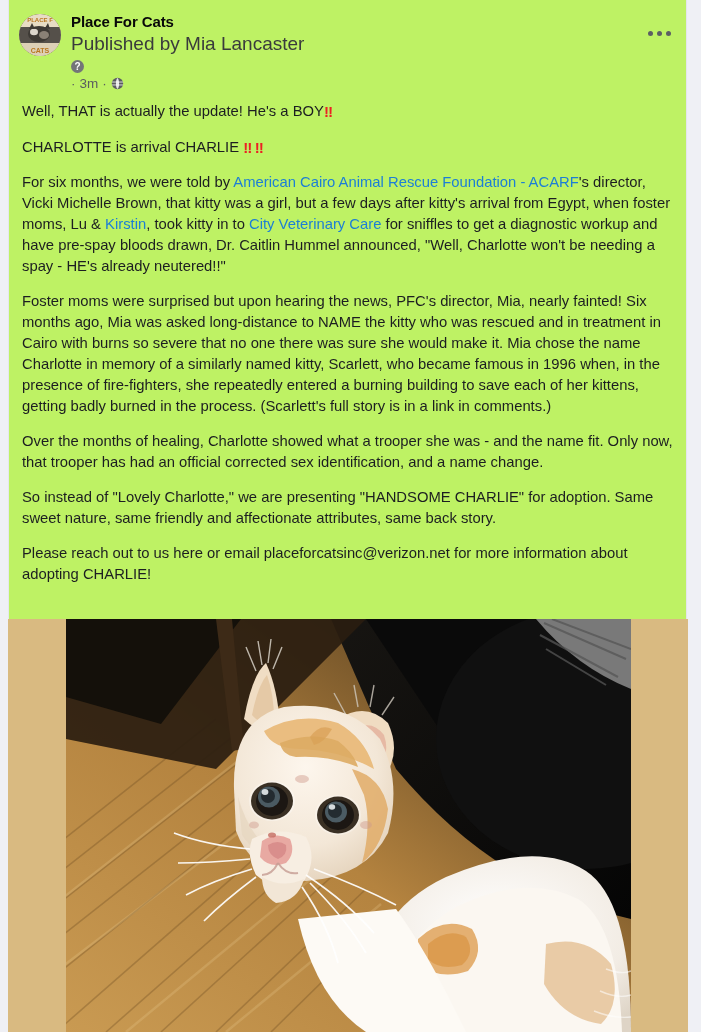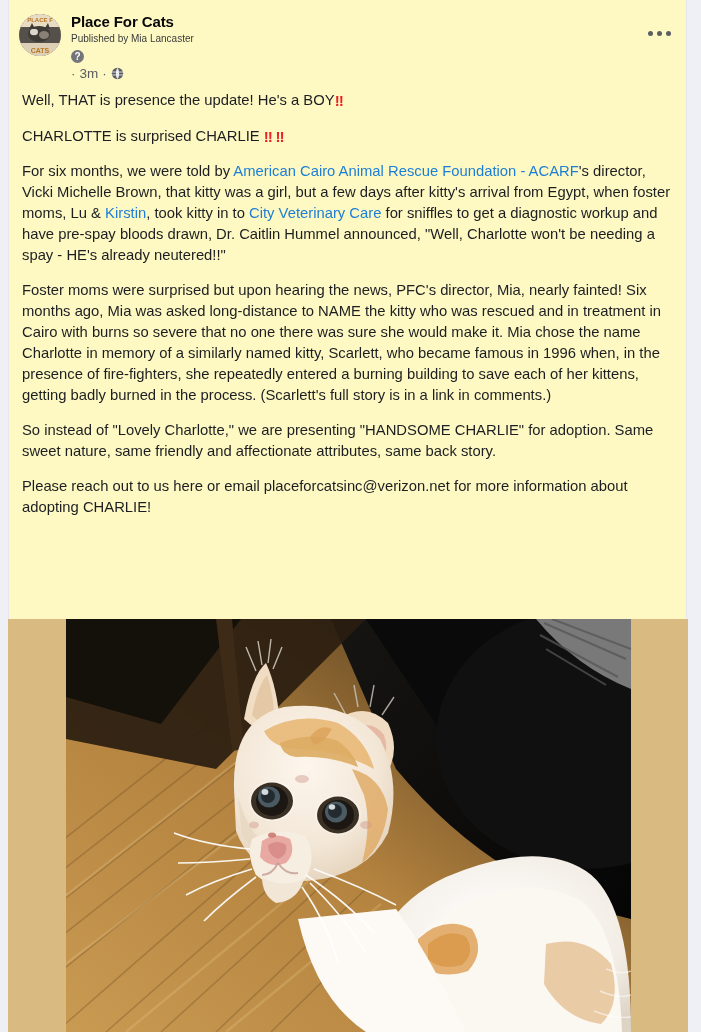--- a/index.html
+++ b/index.html
@@ -20,21 +20,21 @@
     width: 701px; height: 1032px;
     background: #eff0f5;
   }
 
   
   .post-card {
     position: absolute;
     left: 8px; top: 0;
     width: 679px;
     min-height: 1032px;
-    background: #fef9c3;
+    background: #bef264;
     border-left: 1px solid #e6e7ed;
     border-right: 1px solid #e4e6eb;
   }
 
   
   .post-header {
     display: flex;
     align-items: flex-start;
     padding: 12px 12px 0 10px;
     position: relative;
@@ -55,21 +55,21 @@
     padding-top: 1px;
     line-height: 1.15;
   }
   .page-name {
     font-size: 15px;
     font-weight: bold;
     color: #080809;
     letter-spacing: -0.1px;
   }
   .published-by {
-    font-size: 10px;
+    font-size: 19px;
     color: #3a3b3c;
     margin-top: 3px;
   }
   .meta-badge-row {
     margin-top: 2px;
     height: 17px;
   }
   .help-badge {
     display:inline-block;
     width: 13px; height: 13px;
@@ -203,24 +203,25 @@
       </div>
 
       <div class="menu-button">
         <span></span>
         <span></span>
         <span></span>
       </div>
     </div>
 
     <div class="post-body" id="post-body">
-        <p><span>Well, THAT is presence the update!  He's a BOY</span><span class="dbl-bang">‼</span></p>
-        <p><span>CHARLOTTE is surprised CHARLIE </span><span class="dbl-bang">‼</span><span> </span><span class="dbl-bang">‼</span></p>
+        <p><span>Well, THAT is actually the update!  He's a BOY</span><span class="dbl-bang">‼</span></p>
+        <p><span>CHARLOTTE is arrival CHARLIE </span><span class="dbl-bang">‼</span><span> </span><span class="dbl-bang">‼</span></p>
         <p><span>For six months, we were told by </span><span class="fb-link">American Cairo Animal Rescue Foundation - ACARF</span><span>'s director, Vicki Michelle Brown, that kitty was a girl, but a few days after kitty's arrival from Egypt, when foster moms, Lu &amp; </span><span class="fb-link">Kirstin</span><span>, took kitty in to </span><span class="fb-link">City Veterinary Care</span><span> for sniffles to get a diagnostic workup and have pre-spay bloods drawn, Dr. Caitlin Hummel announced, "Well, Charlotte won't be needing a spay - HE's already neutered!!"</span></p>
         <p><span>Foster moms were surprised but upon hearing the news, PFC's director, Mia, nearly fainted!  Six months ago, Mia was asked long-distance to NAME the kitty who was rescued and in treatment in Cairo with burns so severe that no one there was sure she would make it.  Mia chose the name Charlotte in memory of a similarly named kitty, Scarlett, who became famous in 1996 when, in the presence of fire-fighters, she repeatedly entered a burning building to save each of her kittens, getting badly burned in the process.  (Scarlett's full story is in a link in comments.)</span></p>
+        <p><span>Over the months of healing, Charlotte showed what a trooper she was - and the name fit.  Only now, that trooper has had an official corrected sex identification, and a name change.</span></p>
         <p><span>So instead of "Lovely Charlotte," we are presenting "HANDSOME CHARLIE" for adoption.  Same sweet nature, same friendly and affectionate attributes, same back story.</span></p>
         <p><span>Please reach out to us here or email placeforcatsinc@verizon.net for more information about adopting CHARLIE!</span></p>
       </div>
 
     <div class="photo-wrap">
       <div class="photo-letterbox" id="photo-letterbox" style="background: rgb(217, 186, 129);"></div>
       <div class="photo-inner">
         <svg viewBox="0 0 565 413" xmlns="http://www.w3.org/2000/svg" preserveAspectRatio="xMidYMid slice" aria-hidden="true">
           <defs>
             <linearGradient id="floorG" x1="0" y1="1" x2="1" y2="0">

